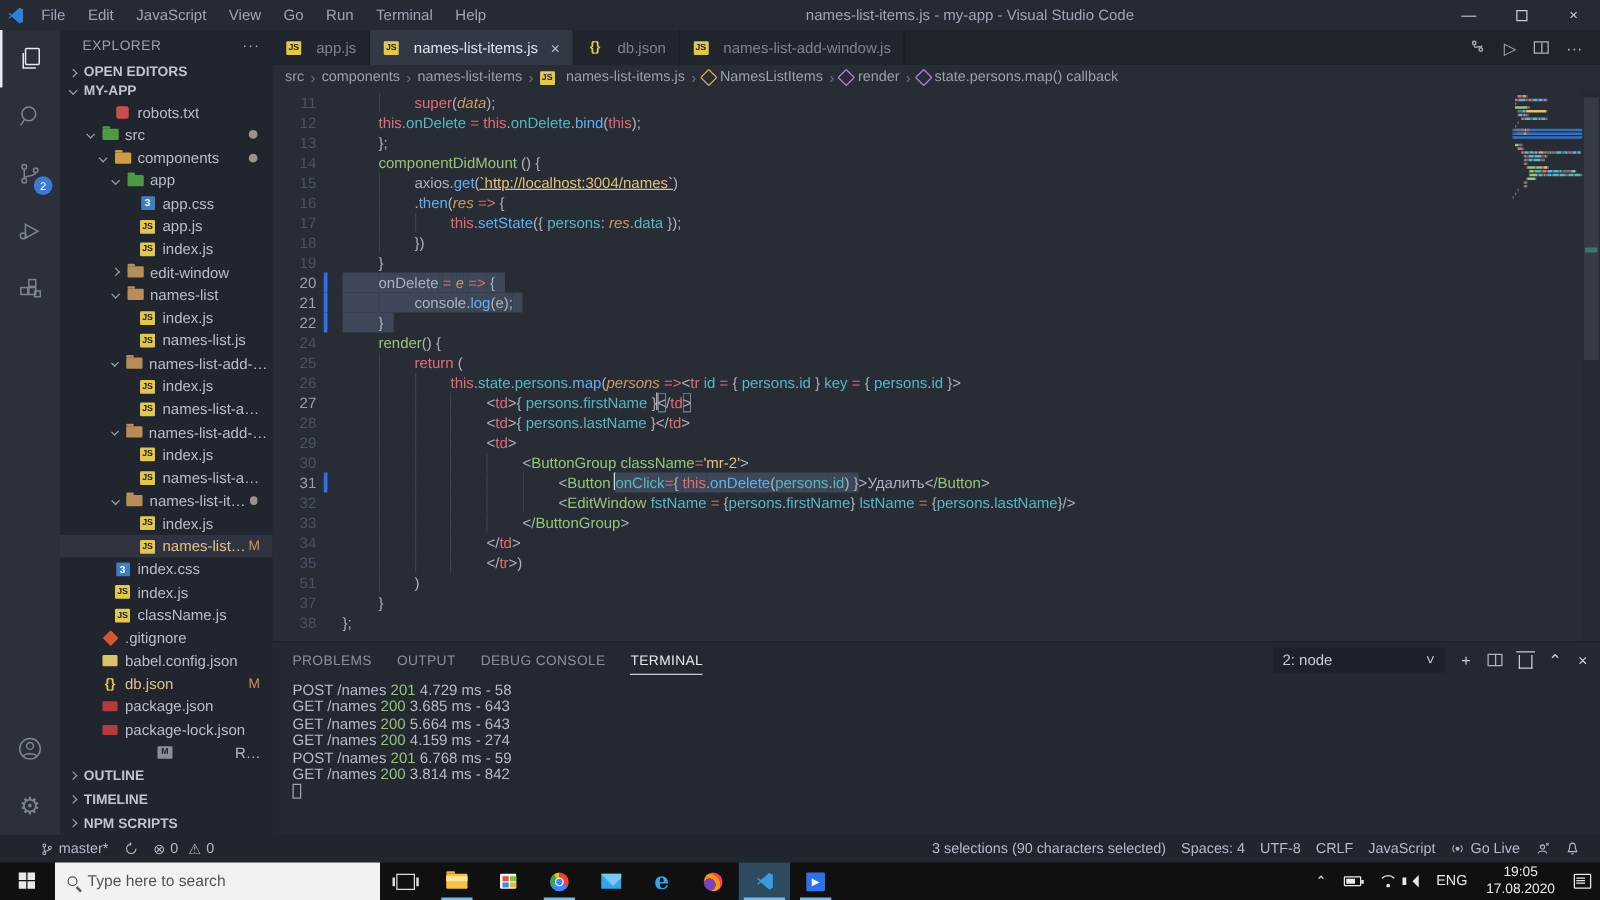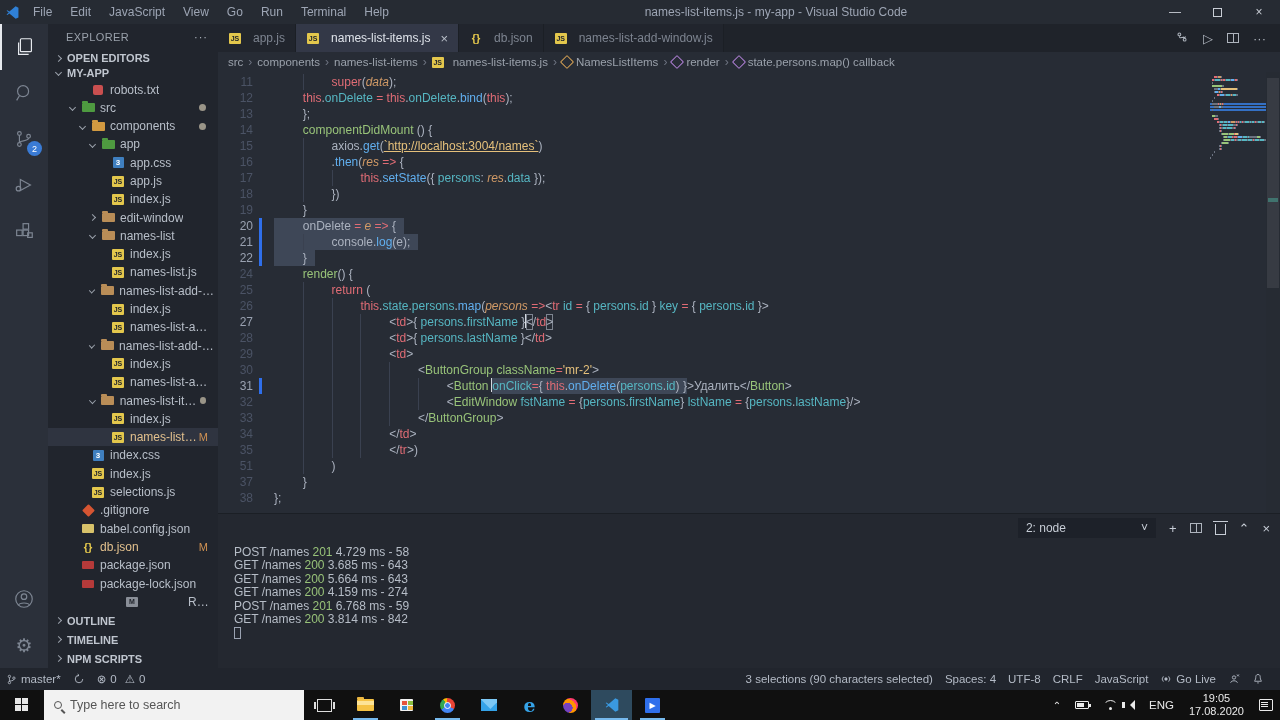--- a/index.html
+++ b/index.html
@@ -111,21 +111,21 @@
   .term-select { background:#1d2129; padding:3px 8px; width:138px; display:flex; align-items:center; font-size:12px; color:#c7cdd6; cursor:pointer; }
   .term-select .tschev { margin-left:auto; }
   .p-ic { font-size:13px; cursor:pointer; }
   .trash { width:11px; height:11px; border:1px solid #c7cdd6; border-top:none; position:relative; margin-top:3px; }
   .trash:before { content:""; position:absolute; top:-3px; left:-3px; right:-3px; height:1px; background:#c7cdd6; }
   .term-body { flex:1; padding:4px 0 0 16px; font-family:"DejaVu Sans Mono",monospace; font-size:12px; color:#b6bdc7; line-height:13.4px; overflow:hidden; }
   .tgreen { color:#98c379; }
   .term-cursor { display:inline-block; width:7px; height:12px; border:1px solid #9aa2b1; vertical-align:text-bottom; }
 
   
-  .statusbar { height:22px; background:#21252d; color:#b4bbc6; display:flex; align-items:center; font-size:11.5px; flex:none; padding:0 10px 0 0; }
+  .statusbar { height:22px; background:#21252d; color:#b4bbc6; display:flex; align-items:center; font-size:11.5px; flex:none; padding:0 10px 0 26px; }
   .sb-item { display:flex; align-items:center; gap:4px; padding:0 6px; height:22px; cursor:pointer; white-space:nowrap; }
   .sb-right { margin-left:auto; display:flex; align-items:center; }
   .statusbar svg { stroke:#b4bbc6; fill:none; stroke-width:1.2; }
 
   
   .taskbar { height:30px; background:#101010; display:flex; align-items:stretch; flex:none; }
   .tk-start { width:44px; display:flex; align-items:center; justify-content:center; }
   .win-logo { width:14px; height:14px; display:grid; grid-template-columns:6px 6px; grid-template-rows:6px 6px; gap:1px; }
   .win-logo i { background:#e8e8e8; }
   .tk-search { width:260px; background:#f2f2f2; display:flex; align-items:center; gap:8px; padding-left:10px; color:#444; font-size:12.5px; }
@@ -418,21 +418,21 @@
             <span class="ticon">
               <span class="js-sq">JS</span>
             </span>
             <span class="nm">index.js</span>
           </div>
           <div class="tree-item" style="padding-left: 28px;">
             <span style="width: 15px; flex: 0 0 auto;"></span>
             <span class="ticon">
               <span class="js-sq">JS</span>
             </span>
-            <span class="nm">selections.js</span>
+            <span class="nm">className.js</span>
           </div>
           <div class="tree-item" style="padding-left: 18px;">
             <span style="width: 15px; flex: 0 0 auto;"></span>
             <span class="ticon">
               <span class="git-di"></span>
             </span>
             <span class="nm">.gitignore</span>
           </div>
           <div class="tree-item" style="padding-left: 18px;">
             <span style="width: 15px; flex: 0 0 auto;"></span>
@@ -858,20 +858,26 @@
             </div>
           </div>
         <div class="vscroll">
           <div class="vthumb"></div>
           <div class="vmark"></div>
         </div>
       </div>
 
       <div class="panel">
         <div class="panel-head">
+          <div id="ptabs" style="display:flex">
+              <div class="ptab">PROBLEMS</div>
+              <div class="ptab">OUTPUT</div>
+              <div class="ptab">DEBUG CONSOLE</div>
+              <div class="ptab active">TERMINAL</div>
+            </div>
           <div class="panel-right">
             <div class="term-select">
               <span>2: node</span>
                 <span class="tschev">˅</span>
             </div>
             <span class="p-ic">+</span>
             <span class="split-ic"></span>
             <span class="trash"></span>
             <span class="p-ic">⌃</span>
             <span class="p-ic">×</span>

